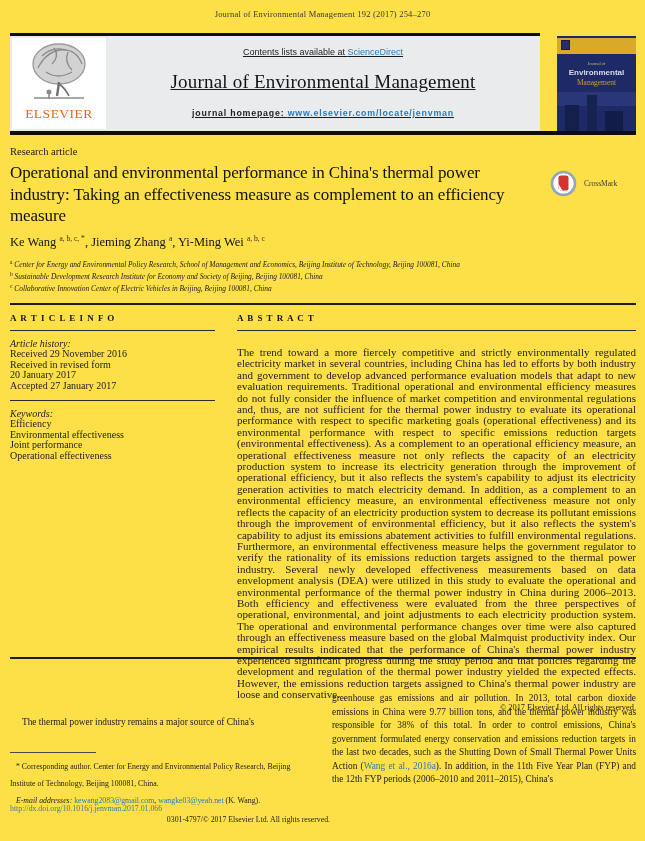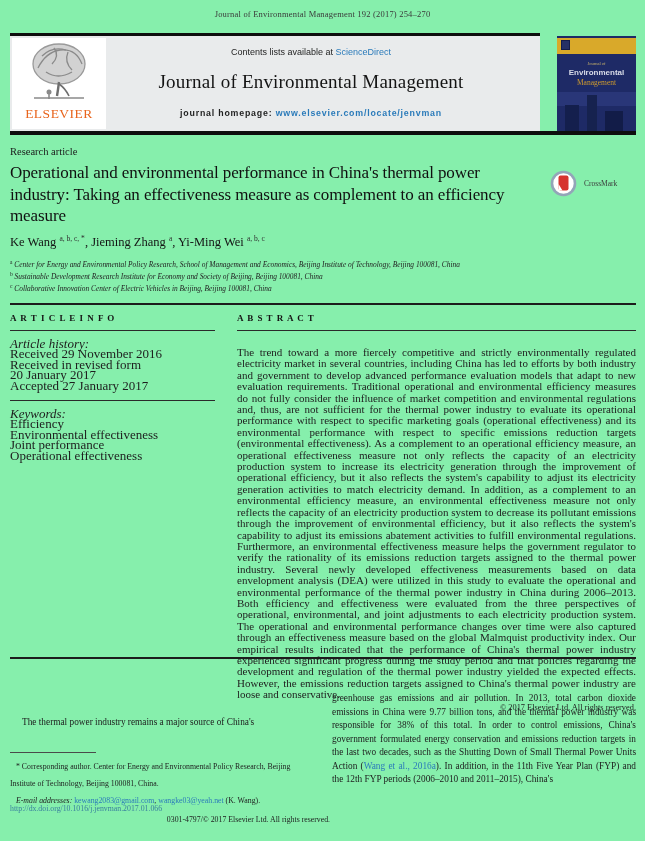--- a/index.html
+++ b/index.html
@@ -1,19 +1,19 @@
 <!DOCTYPE html>
 <html><head>
 <meta charset="utf-8">
 <style>
   * { margin:0; padding:0; box-sizing:border-box; }
   html,body { background:#fff; }
   .page {
     position:relative; width:645px; height:841px; margin:0 auto;
-    background:#86efac; overflow:hidden;
+    background:#fde047; overflow:hidden;
     font-family:"Liberation Serif", serif; color:#1a1a1a;
   }
   .sans { font-family:"Liberation Sans", sans-serif; }
 
   
   .running-head {
     position:absolute; top:9px; left:0; width:100%;
     text-align:center; font-size:8.5px; color:#3a3a3a; letter-spacing:.2px;
   }
 
@@ -26,21 +26,21 @@
   }
   .logo-patch {
     position:absolute; left:2px; top:2px; width:94px; height:91px;
     background:#ffffff; text-align:center;
   }
   .elsevier-word {
     font-family:"Liberation Serif", serif; font-size:13.5px; color:#e8641c;
     letter-spacing:.5px; margin-top:-2px;
   }
   .header-center {
-    position:absolute; left:84px; top:0; width:434px; height:78px; text-align:center;
+    position:absolute; left:96px; top:0; width:434px; height:78px; text-align:center;text-decoration:underline;
   }
   .contents-line { margin-top:11px; font-size:9px; color:#1f1f1f; }
   .link-blue { color:#2b7bba; text-decoration:none; cursor:pointer; }
   .link-teal { color:#397f9e; text-decoration:none; cursor:pointer; }
   .journal-title-big {
     margin-top:14px; font-family:"Liberation Serif", serif;
     font-size:19px; color:#141414; letter-spacing:.2px;
   }
   .homepage-line { margin-top:15px; font-size:8.8px; letter-spacing:.8px; color:#1f1f1f; font-weight:bold; }
   .homepage-line .link-blue { font-weight:bold; }
@@ -77,21 +77,21 @@
 
   
   .rule-full-1 { position:absolute; left:10px; top:303px; width:626px; height:2px; background:#1c1c1c; }
   .rule-full-2 { position:absolute; left:10px; top:657px; width:626px; height:2px; background:#1c1c1c; }
 
   
   .info-col { position:absolute; left:10px; top:313px; width:205px; }
   .abs-col  { position:absolute; left:237px; top:313px; width:399px; }
   .col-heading { font-size:9px; font-weight:bold; letter-spacing:1px; color:#141414; }
   .col-headrule { margin-top:7px; height:1px; background:#2a2a2a; }
-  .info-block { margin-top:8px; font-size:13px; line-height:10.4px; color:#1d1d1d;font-family:Liberation Serif, serif; }
+  .info-block { margin-top:8px; font-size:10px; line-height:10.4px; color:#1d1d1d;font-family:Liberation Serif, serif; }
   .info-label { font-style:italic; }
   .info-sep { margin:9px 0 8px 0; height:1px; background:#2a2a2a; width:100%; }
   .abstract-text {
     margin-top:16px; font-size:11px; line-height:11.4px; text-align:justify; color:#1d1d1d;
   }
   .abstract-copyright { text-align:right; font-size:8.35px; margin-top:2px; color:#1d1d1d; }
 
   
   .body-left  { position:absolute; left:10px;  top:692px; width:302px; }
   .body-right { position:absolute; left:332px; top:692px; width:304px; }

